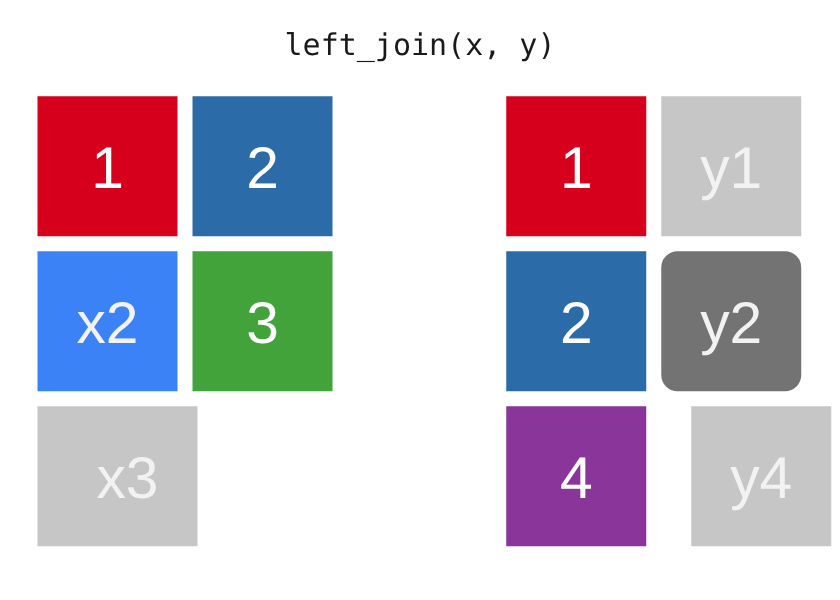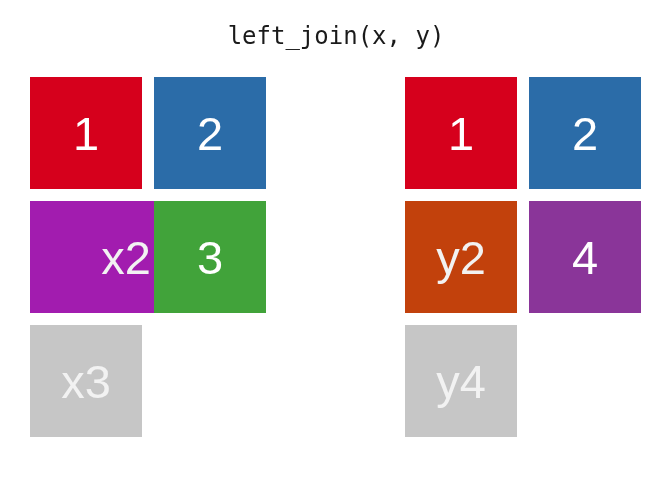--- a/index.html
+++ b/index.html
@@ -59,29 +59,30 @@
 <body style="background: rgb(255, 255, 255);">
 
 <div class="figure">
 
   <div class="title" style="color: rgb(26, 26, 26);">left_join(x, y)</div>
 
   <div class="join-table table-x">
     <div class="cell key" style="background-color: rgb(214, 0, 28); color: rgb(255, 255, 255);">1</div>
 
     <div class="cell key" style="background-color: rgb(43, 108, 168); color: rgb(255, 255, 255);">2</div>
-    <div class="cell value" style="background-color: #a21caf; color: rgb(242, 242, 242); padding-left: 40px;">x2</div>
+    <div class="cell value" style="background-color: #3b82f6; color: rgb(242, 242, 242);">x2</div>
 
     <div class="cell key" style="background-color: rgb(65, 163, 58); color: rgb(255, 255, 255);">3</div>
-    <div class="cell value" style="background-color: rgb(198, 198, 198); color: rgb(242, 242, 242);">x3</div>
+    <div class="cell value" style="background-color: rgb(198, 198, 198); color: rgb(242, 242, 242); padding-left: 16px;">x3</div>
   </div>
 
   <div class="join-table table-y">
     <div class="cell key" style="background-color: rgb(214, 0, 28); color: rgb(255, 255, 255);">1</div>
+    <div class="cell value" style="background-color: rgb(198, 198, 198); color: rgb(242, 242, 242);">y1</div>
 
     <div class="cell key" style="background-color: rgb(43, 108, 168); color: rgb(255, 255, 255);">2</div>
-    <div class="cell value" style="background-color: #c2410c; color: rgb(242, 242, 242);">y2</div>
+    <div class="cell value" style="background-color: #737373; color: rgb(242, 242, 242); border-radius: 13px;">y2</div>
 
     <div class="cell key" style="background-color: rgb(138, 53, 153); color: rgb(255, 255, 255);">4</div>
-    <div class="cell value" style="background-color: rgb(198, 198, 198); color: rgb(242, 242, 242);">y4</div>
+    <div class="cell value" style="background-color: rgb(198, 198, 198); color: rgb(242, 242, 242); margin-left: 24px;">y4</div>
   </div>
 
 </div>
 
 </body></html>

